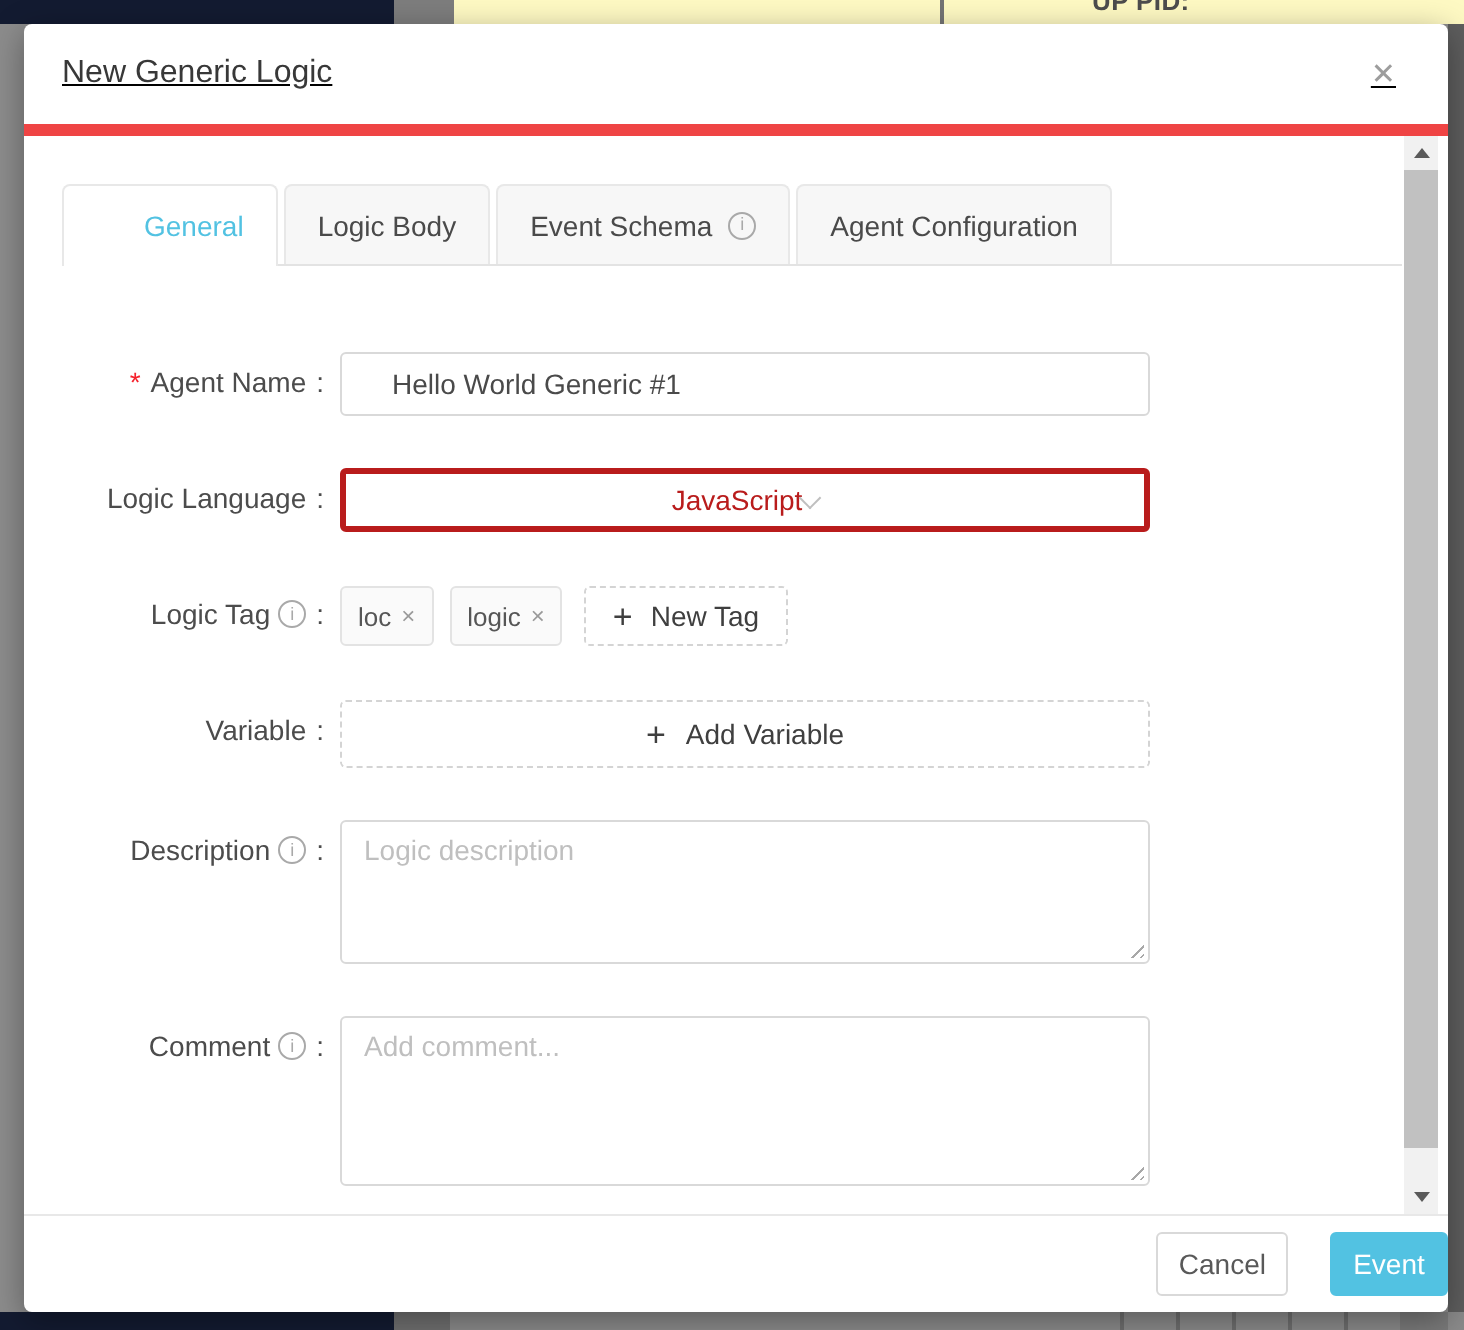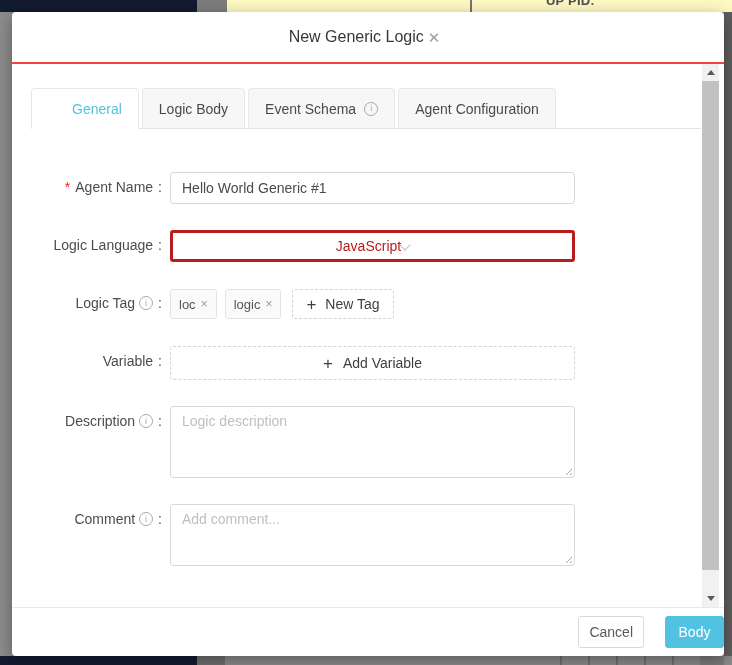--- a/index.html
+++ b/index.html
@@ -39,22 +39,23 @@
   
   .modal {
     position:absolute; left:12px; top:12px; width:712px; height:644px;
     background:#fff; border-radius:4px;
     box-shadow: 0 4px 16px rgba(0,0,0,.35);
     display:flex; flex-direction:column;
   }
   .modal-header {
     height:50px; flex:0 0 50px;
     padding:0 22px 0 19px;
-    display:flex; align-items:center; justify-content:center;
-    border-bottom:2px solid #ef4444;
+    display:flex; align-items:center; justify-content:space-between;
+    border-bottom:6px solid #ef4444;
+    text-decoration:underline;
   }
   .modal-title { font-size:16px; color:#383838; }
   .close-btn {
     font-size:15px; color:#9d9d9d; cursor:pointer; line-height:1;
     background:none; border:none; padding:2px 4px;
     font-family:inherit;
   }
 
   .modal-body { position:relative; flex:1 1 auto; overflow:hidden; }
 
@@ -97,21 +98,21 @@
     display:inline-flex; justify-content:flex-end; align-items:center; gap:4px;
     align-self:flex-start;
   }
   .row-label .colon { margin-left:1px; }
   .req { color:var(--required); margin-right:1px; }
   .row-control { margin-left:8px; width:405px; flex:0 0 405px; }
 
   .text-input {
     width:100%; height:32px; box-sizing:border-box;
     border:1px solid #d9d9d9; border-radius:3px;
-    padding:0 11px; font-size:14px; color:#4a4a4a;
+    padding:0 25px; font-size:14px; color:#4a4a4a;
     font-family:inherit; outline:none;
   }
   .select {
     height:32px; box-sizing:border-box;
     border:3px solid #b91c1c; border-radius:3px;
     padding:0 11px; display:flex; align-items:center; justify-content:center;
     font-size:14px; color:#b91c1c; cursor:pointer;
   }
   .chevron-down {
     width:7px; height:7px; margin-top:-3px;
@@ -144,21 +145,21 @@
 
   .ta-wrap { position:relative; }
   textarea {
     width:100%; box-sizing:border-box; display:block;
     border:1px solid #d9d9d9; border-radius:3px;
     padding:6px 11px; font-size:14px; color:#4a4a4a;
     font-family:inherit; resize:none; outline:none;
   }
   textarea::placeholder, .text-input::placeholder { color:#bfbfbf; }
   .ta-desc { height:72px; }
-  .ta-comment { height:62px; }
+  .ta-comment { height:85px; }
   .resize-grip {
     position:absolute; right:3px; bottom:3px; width:9px; height:9px;
     background:repeating-linear-gradient(135deg, transparent, transparent 2px, #a8a8a8 2px, #a8a8a8 3px);
     clip-path:polygon(100% 0, 100% 100%, 0 100%);
     cursor:nwse-resize;
   }
 
   
   .scrollbar {
     position:absolute; top:0; bottom:0; right:5px; width:17px;
@@ -347,17 +348,17 @@
         <span class="sb-thumb"></span>
         <span class="sb-btn sb-down">
           <span class="tri-down"></span>
         </span>
       </div>
 
     </div>
 
     <div class="modal-footer">
       <button class="btn btn-cancel">Cancel</button>
-      <button class="btn btn-next">Body</button>
+      <button class="btn btn-next">Event</button>
     </div>
 
   </div>
 </div>
 
 </body></html>

